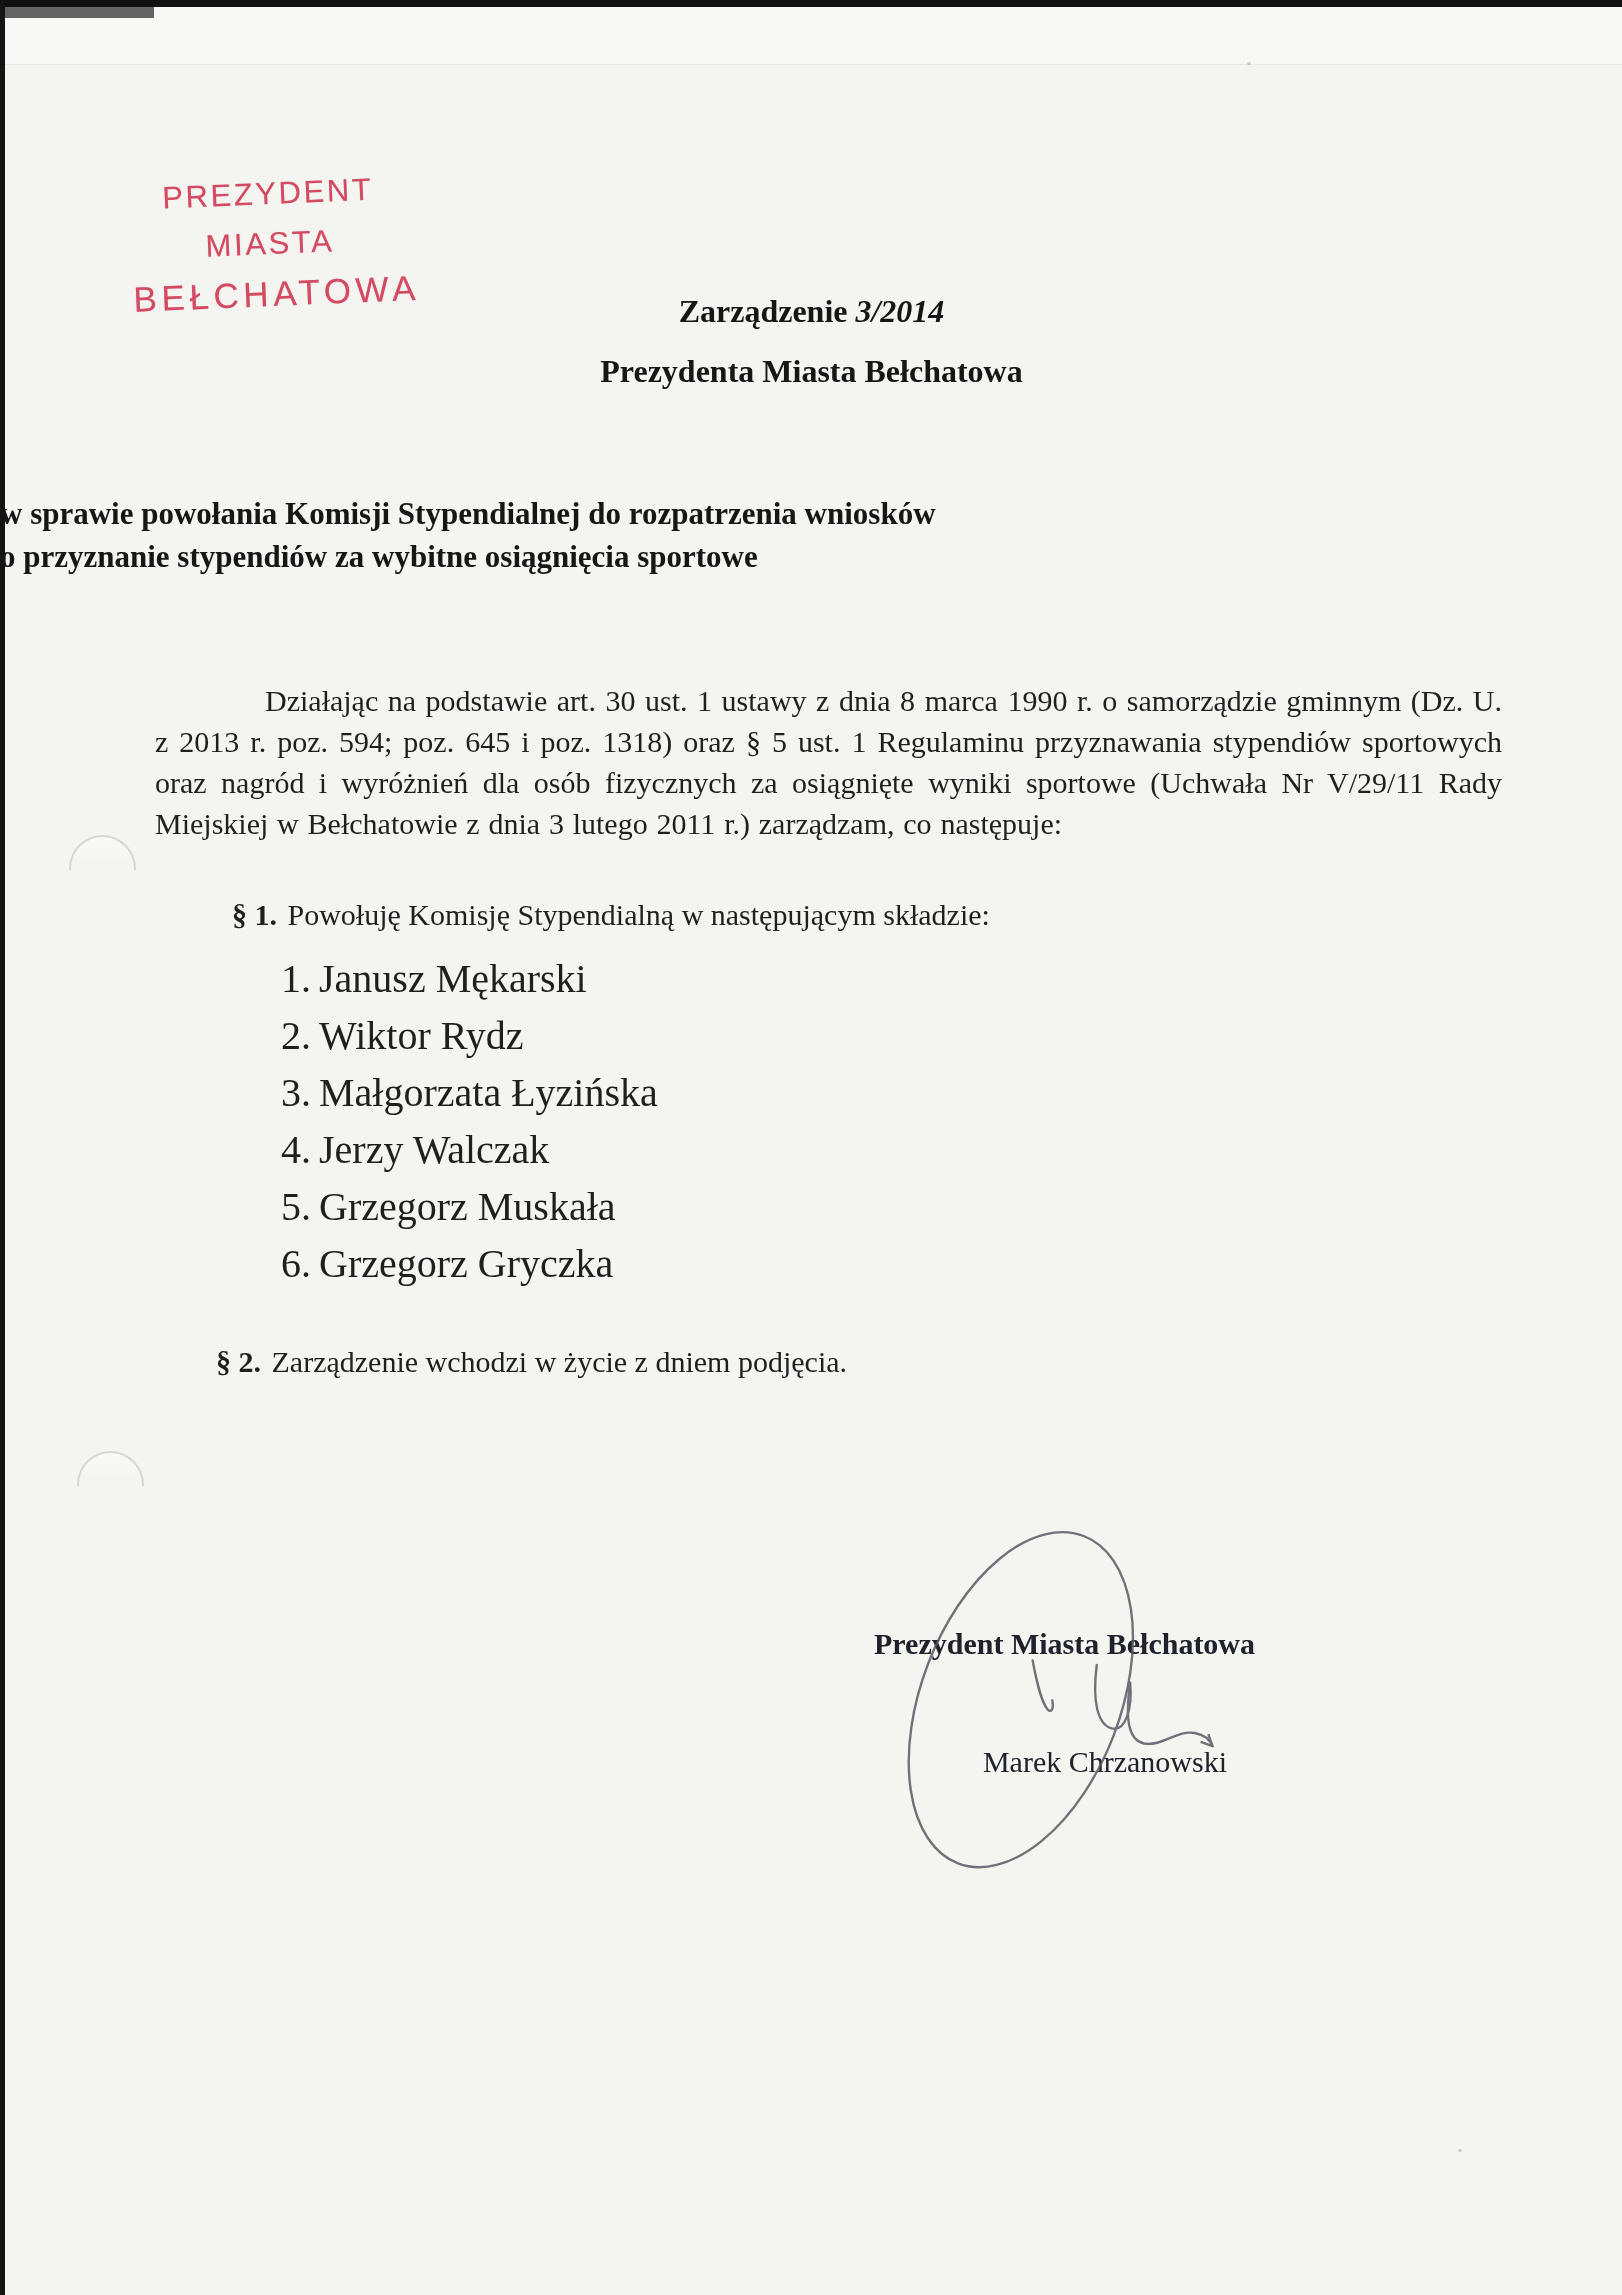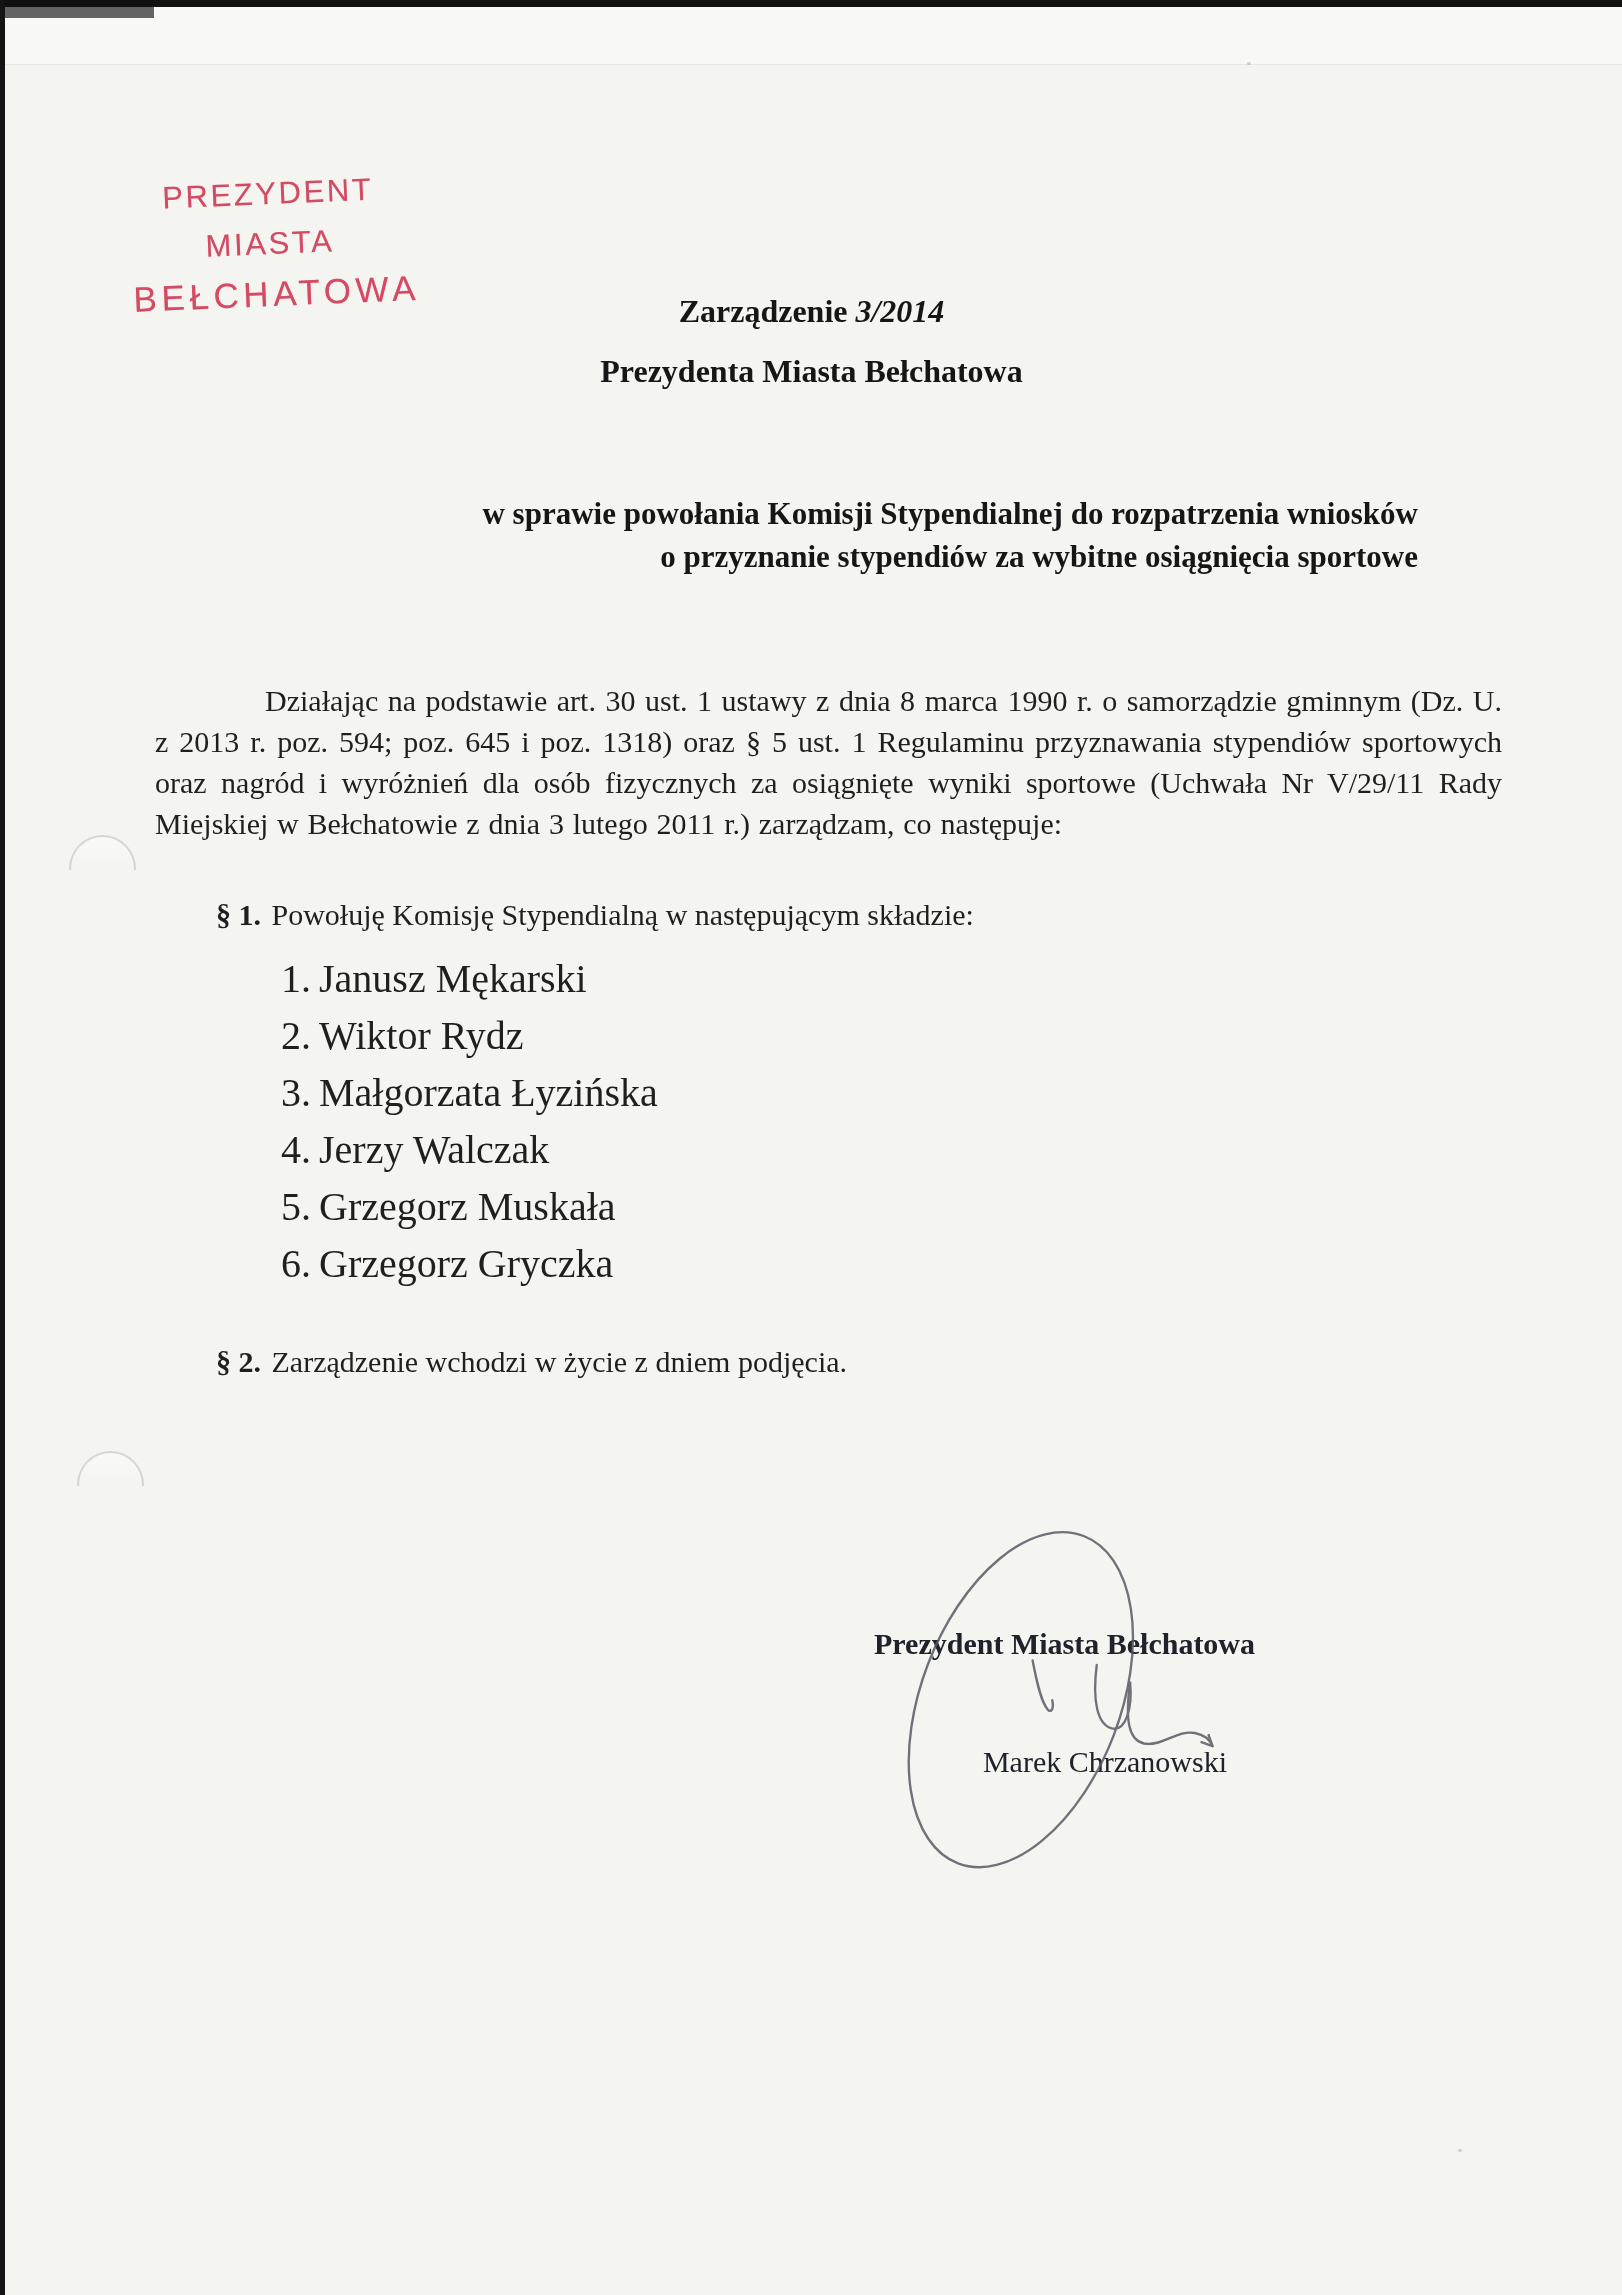--- a/index.html
+++ b/index.html
@@ -49,38 +49,38 @@
   .doc-title {
     position: absolute; left: 0; top: 281px; width: 1623px;
     text-align: center;
     font-weight: bold; font-size: 32px; line-height: 60px;
     color: #161616;
   }
   .it { font-style: italic; }
 
   .subject {
     position: absolute; left: 0; top: 492px; width: 1418px;
-    text-align: right;
+    text-align: left;
     font-weight: bold; font-size: 31px; line-height: 43px;
     color: #161616;
   }
 
   
   .preamble {
     position: absolute; left: 139px; top: 664px; width: 1347px;
     margin: 16px;
     font-size: 30px; line-height: 41px;
     text-align: justify;
     text-indent: 110px;
     word-spacing: 1.3px;
   }
 
   .sec { position: absolute; font-size: 30px; }
   .sec .lbl { font-weight: bold; margin-right: 10.5px; }
-  .sec1 { left: 216px; top: 898px; }
+  .sec1 { left: 232px; top: 898px; }
   .sec2 { left: 216px; top: 1345px; }
 
   ol.members {
     position: absolute; left: 280px; top: 954px;
     margin: 1px; padding: 0;
     list-style: none;
     counter-reset: mem;
     font-size: 40px;
   }
   ol.members li {

